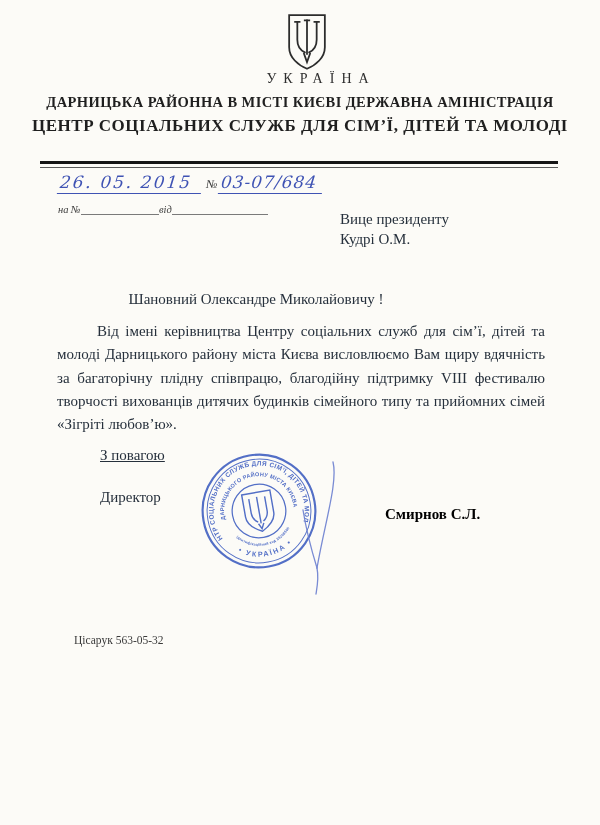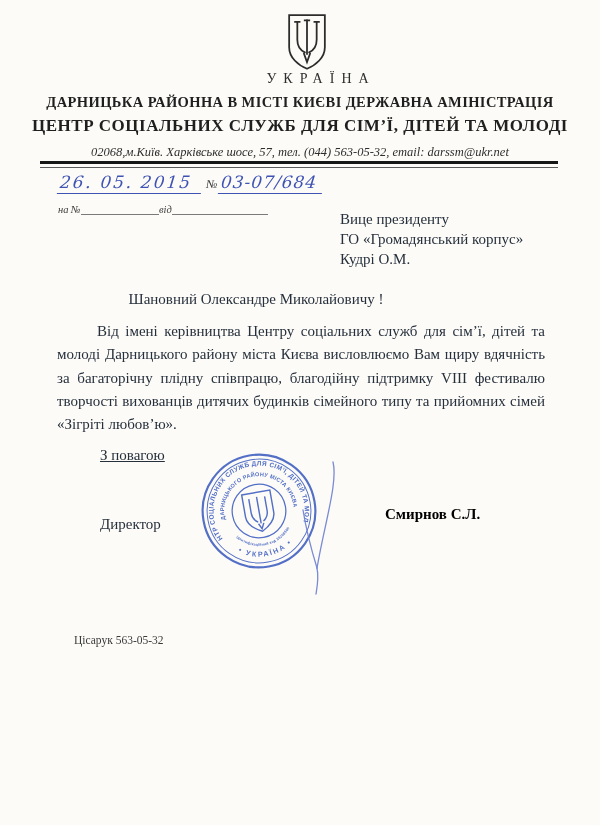--- a/index.html
+++ b/index.html
@@ -34,21 +34,21 @@
   
   .recipient{position:absolute;left:340px;top:210px;font-size:15px;line-height:1.32;color:#26303c;}
 
   
   .salutation{position:absolute;left:0;top:291px;width:512px;text-align:center;
     font-size:15px;color:#26303c;}
   .body-par{position:absolute;left:57px;top:320px;width:488px;font-size:15px;
     line-height:1.55;text-align:justify;text-indent:40px;color:#26303c;}
 
   .regards{position:absolute;left:100px;top:447px;font-size:15px;color:#26303c;text-decoration:underline;}
-  .director{position:absolute;left:100px;top:516px;font-size:15px;color:#26303c;}
+  .director{position:absolute;left:100px;top:489px;font-size:15px;color:#26303c;}
   .signer{position:absolute;left:385px;top:506px;font-size:15px;color:#000000;font-weight:bold;}
   .footer-contact{position:absolute;left:74px;top:634px;font-size:11.5px;color:#3a3a3a;}
 
   
   .stamp{position:absolute;left:200px;top:452px;width:118px;height:118px;
     transform:rotate(-10deg);opacity:.88;}
   .stamp text{font-family:"Liberation Sans",sans-serif;font-weight:bold;fill:#3c5cc0;}
   .signature{position:absolute;left:293px;top:450px;width:60px;height:152px;}
 </style>
 </head>
@@ -63,33 +63,31 @@
       <path d="M43,12 V36 C43,45 39,50 33,53"></path>
       <path d="M30,10 V55"></path>
       <path d="M14,12 H20 M40,12 H46 M27,10 H33"></path>
       <path d="M26,55 L30,66 L34,55"></path>
     </g>
   </svg>
 
   <div class="country">УКРАЇНА</div>
   <div class="org1">ДАРНИЦЬКА РАЙОННА В МІСТІ КИЄВІ ДЕРЖАВНА  АМІНІСТРАЦІЯ</div>
   <div class="org2">ЦЕНТР СОЦІАЛЬНИХ СЛУЖБ ДЛЯ СІМ’Ї, ДІТЕЙ ТА МОЛОДІ</div>
-  <div class="address">02068,м.Київ.  Харківське шосе, 57, тел. (044) 563-05-32, email: darssm@ukr.net</div>
   <div class="rule"></div>
 
   <div class="refline">
     <span class="hand hand-date">26. 05. 2015</span><span class="no-sign">№</span><span class="hand hand-num">03-07/684</span>
   </div>
   <div class="na-line">
     <span>на №</span><span class="blank blank1"></span><span>від</span><span class="blank blank2"></span>
   </div>
 
   <div class="recipient">
     <div>Вице президенту</div>
-    <div>ГО «Громадянський корпус»</div>
     <div>Кудрі О.М.</div>
   </div>
 
   <div class="salutation">Шановний Олександре Миколайовичу !</div>
   <div class="body-par">Від імені керівництва Центру соціальних служб для сім’ї, дітей та молоді Дарницького району міста Києва висловлюємо Вам щиру вдячність за багаторічну плідну співпрацю, благодійну підтримку VIII фестивалю творчості вихованців дитячих будинків сімейного типу та прийомних сімей «Зігріті любов’ю».</div>
 
   <div class="regards">З повагою</div>
   <div class="director">Директор</div>
   <div class="signer">Смирнов С.Л.</div>
 

